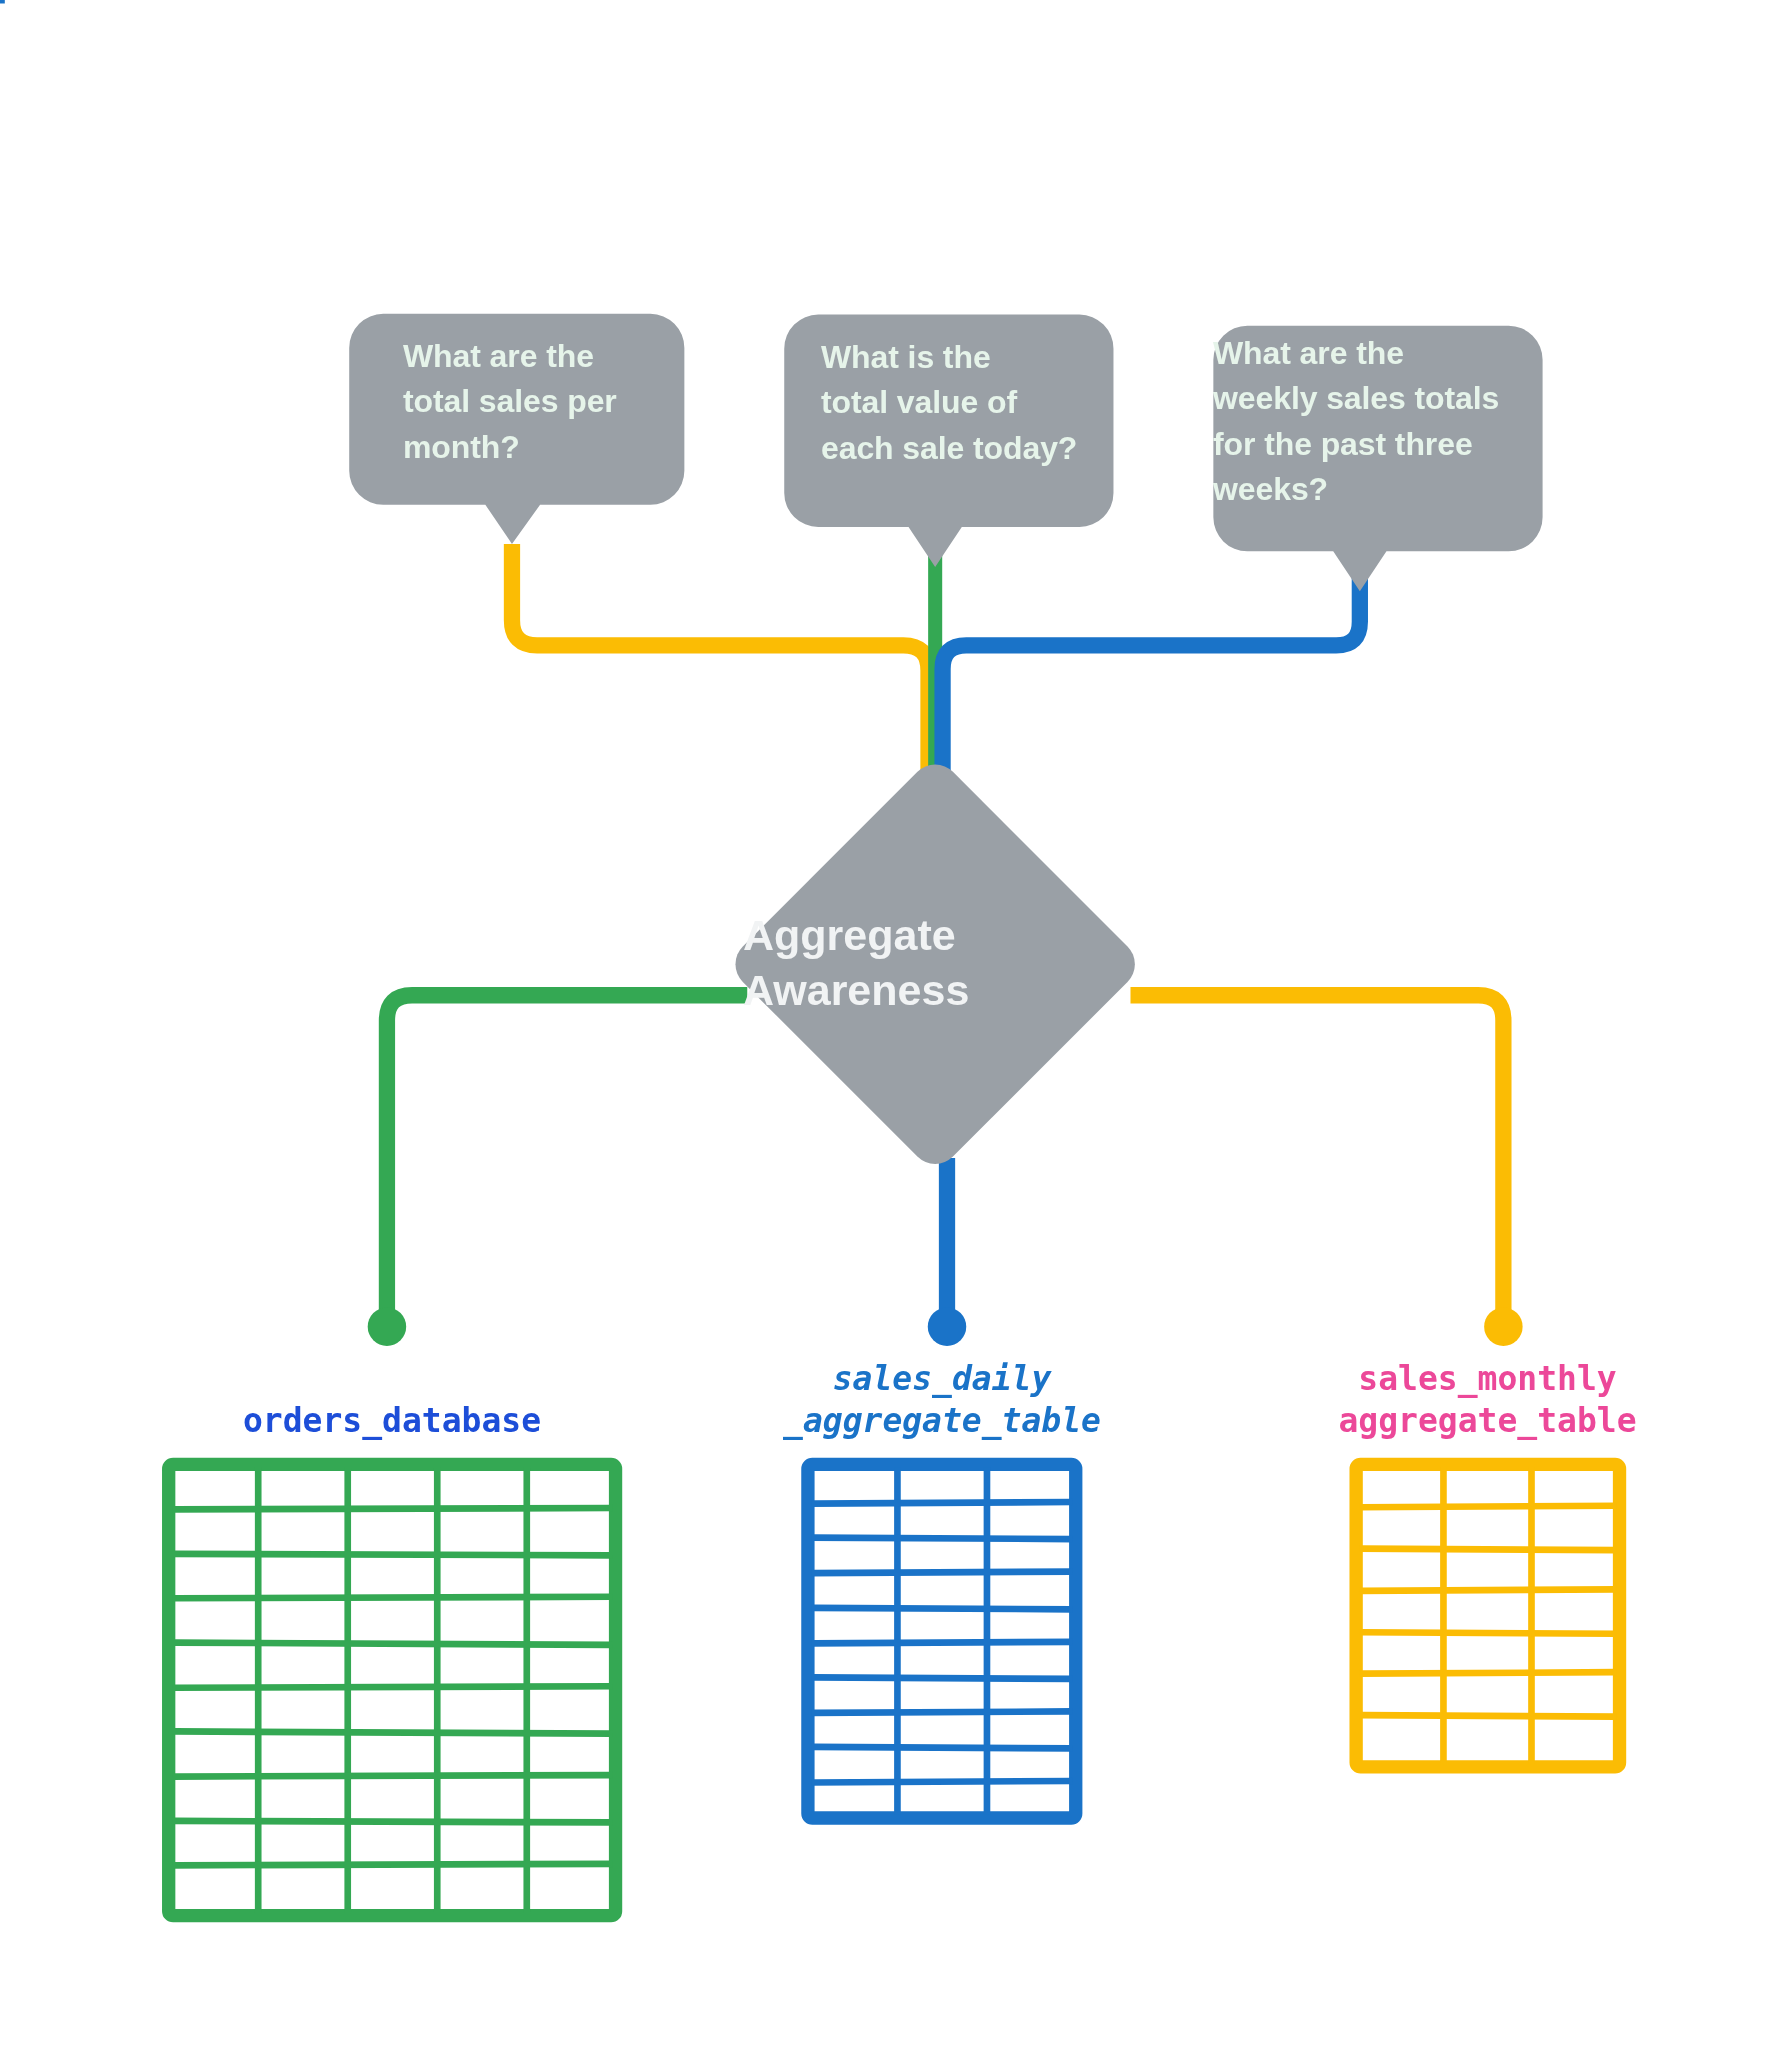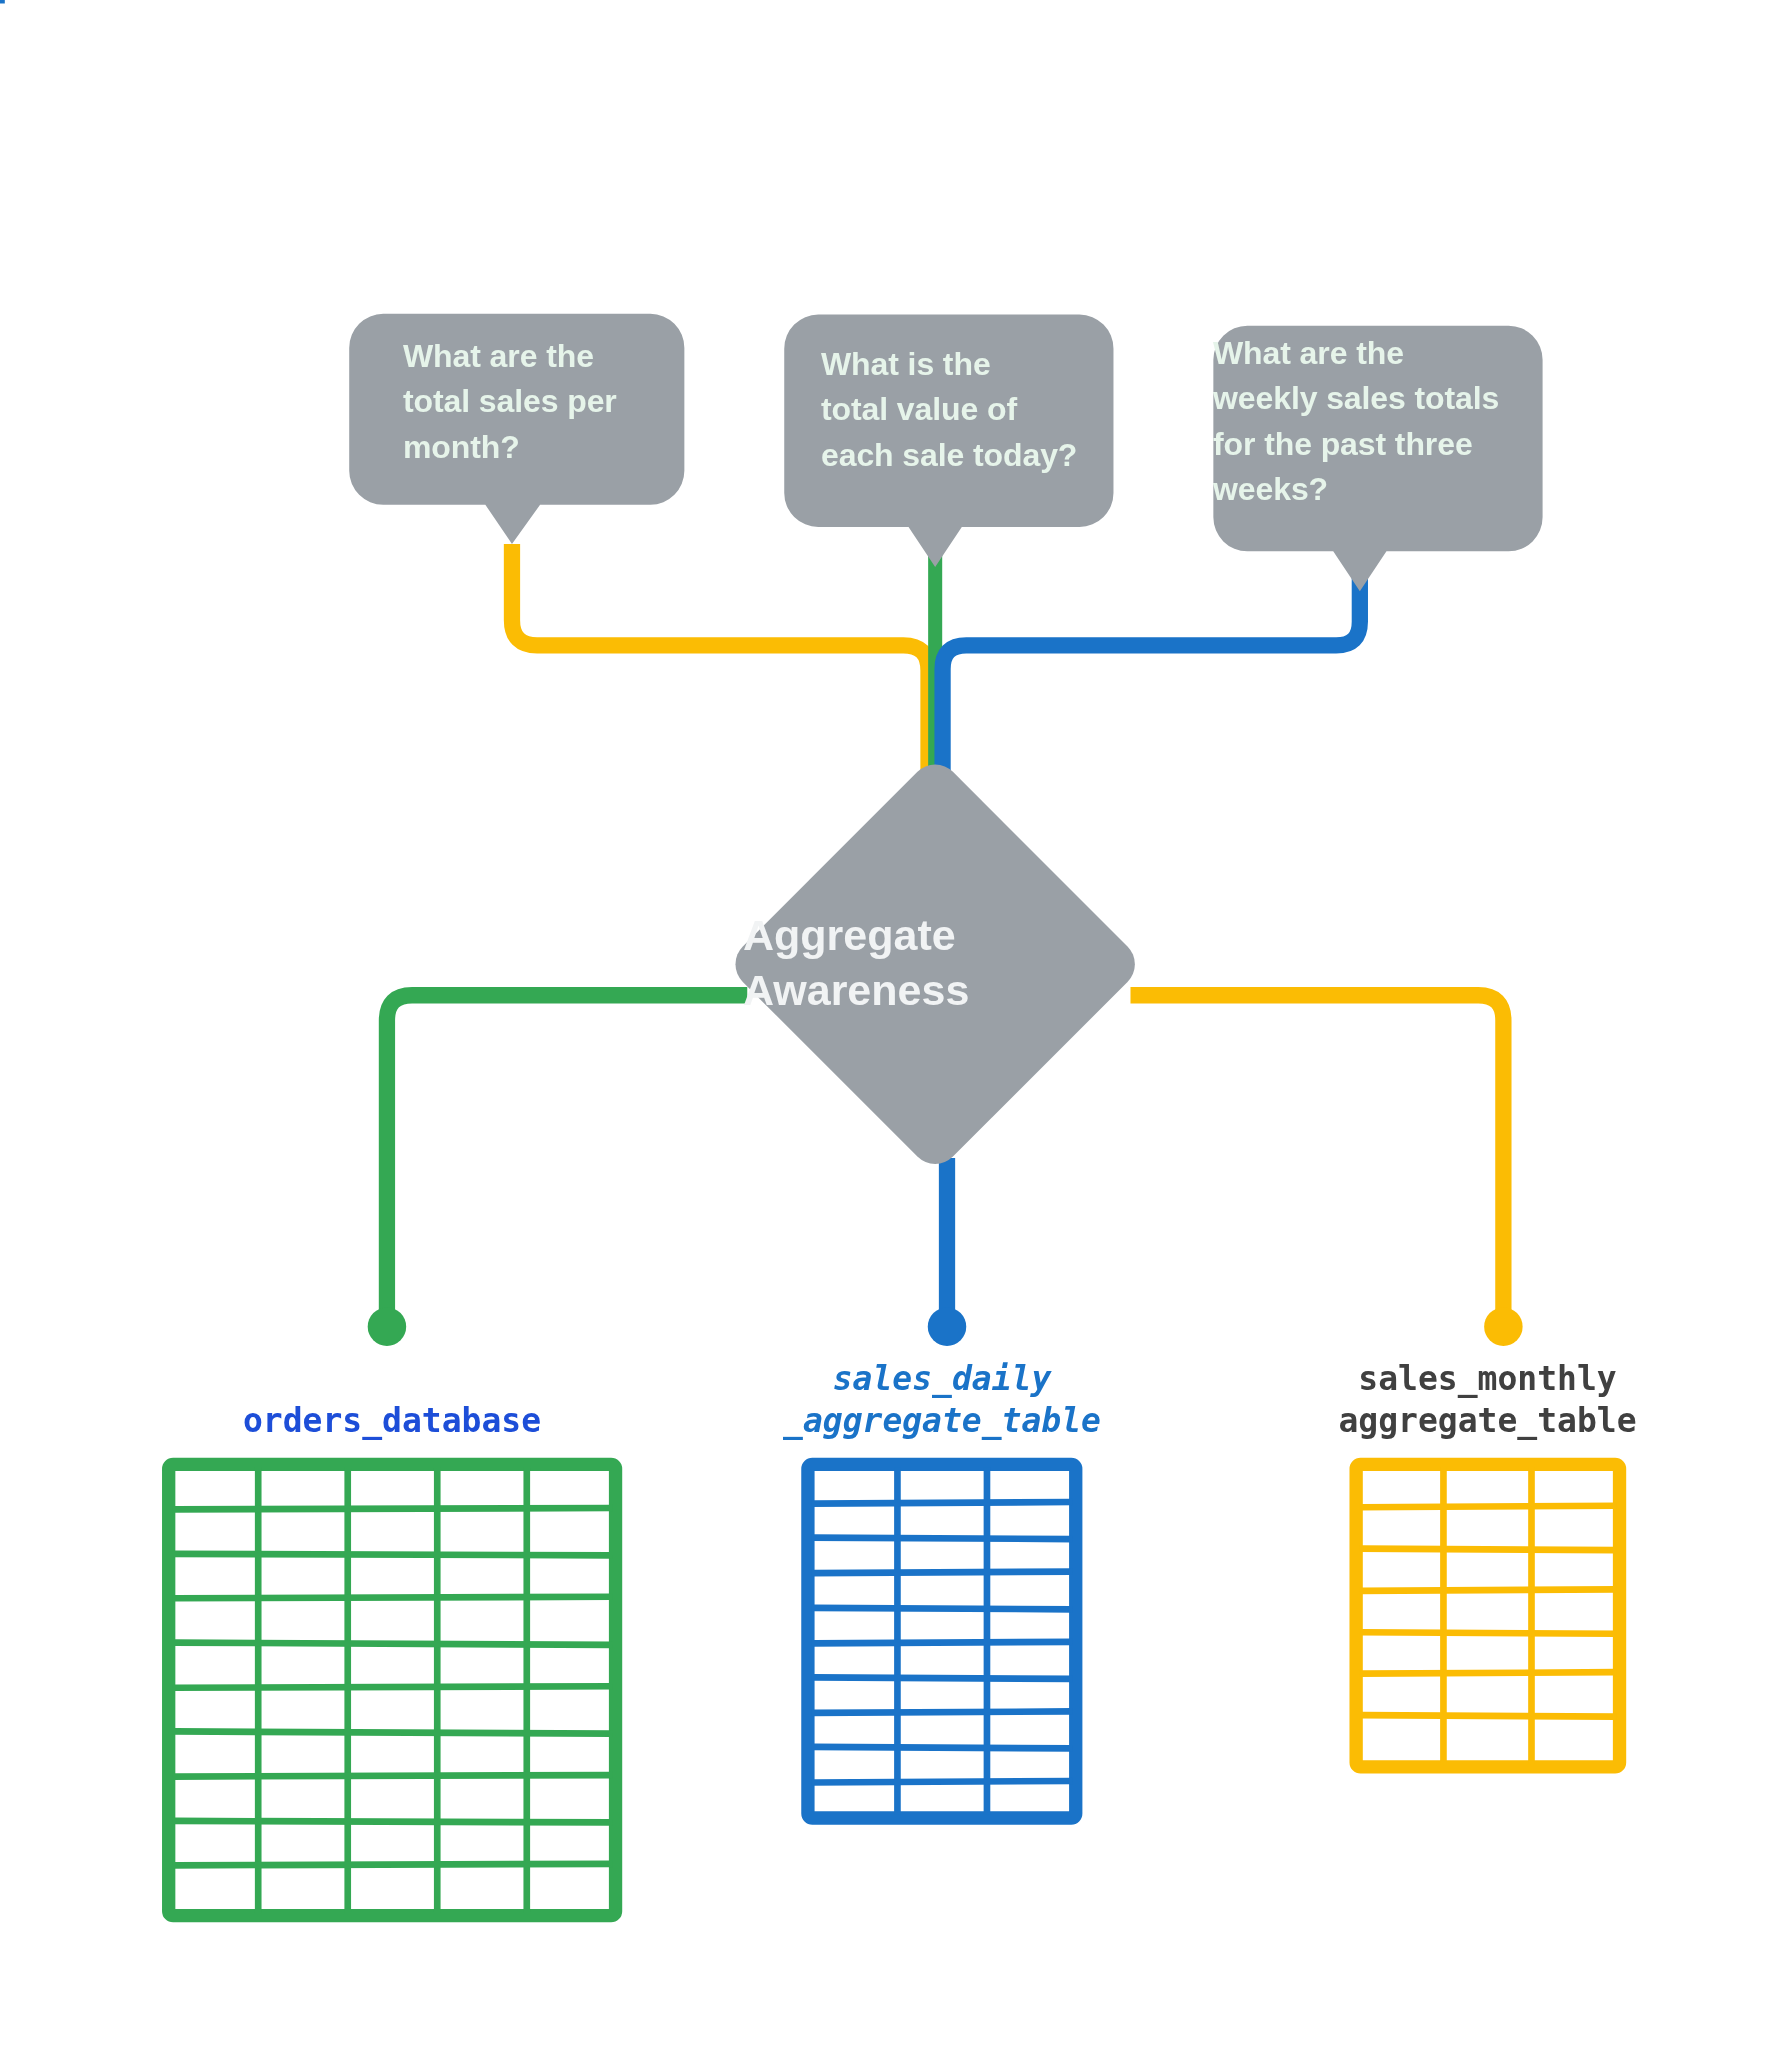--- a/index.html
+++ b/index.html
@@ -194,34 +194,34 @@
         <line x1="1842" y1="2262" x2="2180" y2="2260"></line>
         <line x1="1842" y1="2318" x2="2180" y2="2320"></line>
       </g>
     </g>
   </svg>
 
   <div class="bubble-text" style="left:403px; top:334px; width:274px;">What are the
 total sales per
 month?</div>
 
-  <div class="bubble-text" style="left:821px; top:342px; width:296px;">What is the
+  <div class="bubble-text" style="left:821px; top:335px; width:296px;">What is the
 total value of
 each sale today?</div>
 
   <div class="bubble-text" style="left:1213px; top:331px; width:333px;">What are the
 weekly sales totals
 for the past three
 weeks?</div>
 
   <div class="node-text" style="left:743px; top:908px; width:385px;">Aggregate
 Awareness</div>
 
   <div class="table-label" style="left:170px; top:1400px; width:444px; color:#1d4ed8;">orders_database</div>
 
   <div class="table-label" style="left:757px; top:1358px; width:370px; color:#1a73c8;font-style:italic;">sales_daily
 _aggregate_table</div>
 
-  <div class="table-label" style="left:1306px; top:1358px; width:363px; color:#404040;">sales_monthly
+  <div class="table-label" style="left:1306px; top:1358px; width:363px; color:#ec4899;">sales_monthly
 aggregate_table</div>
 
 </div>
 
 
 </body></html>

